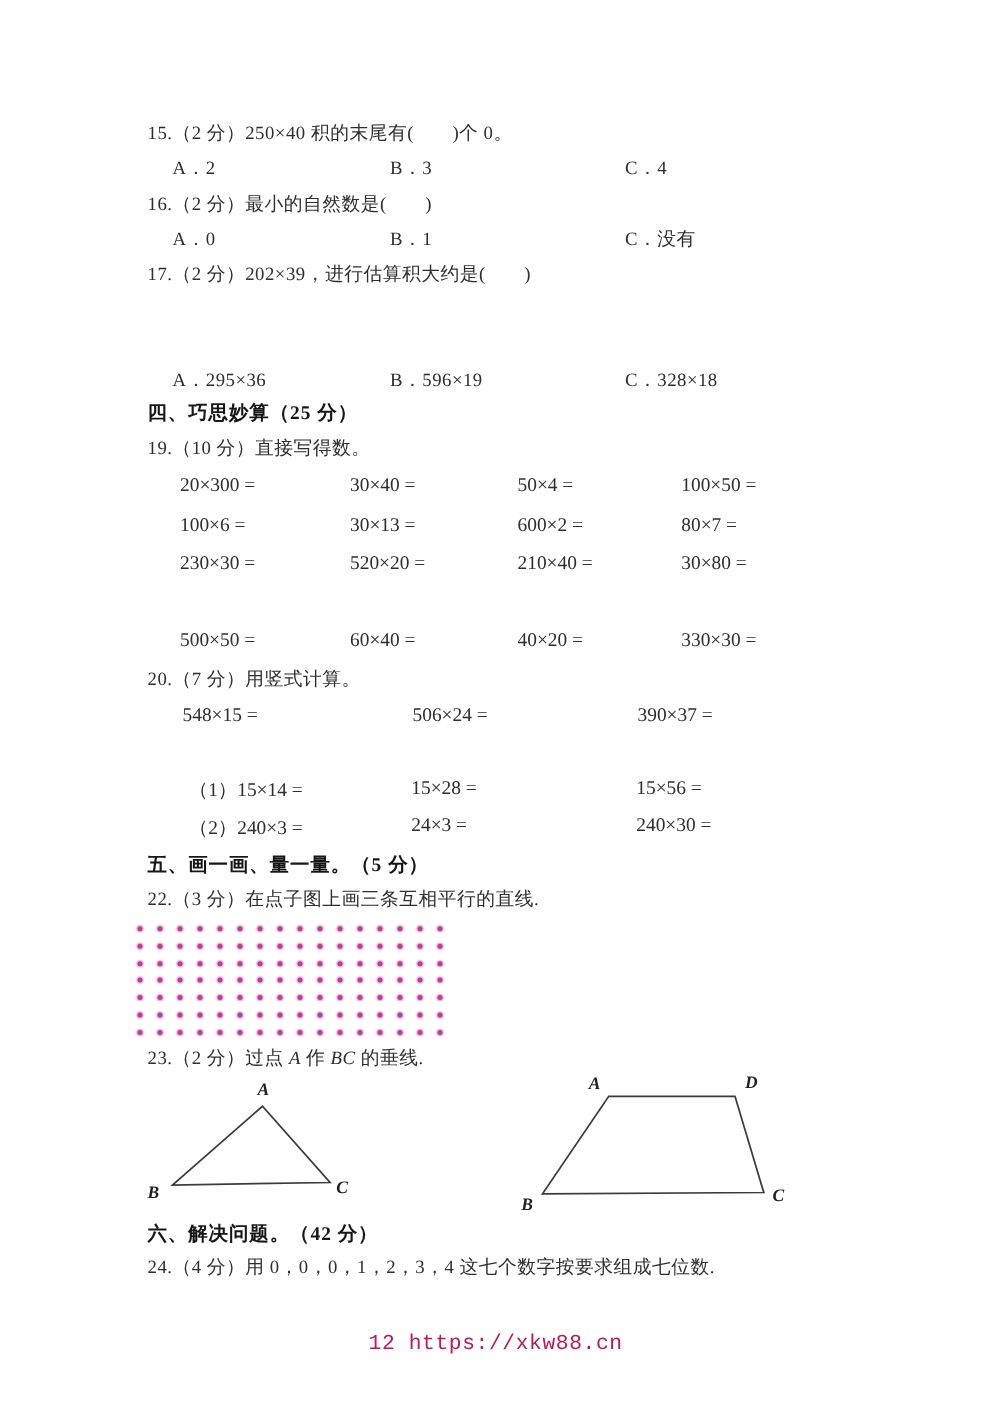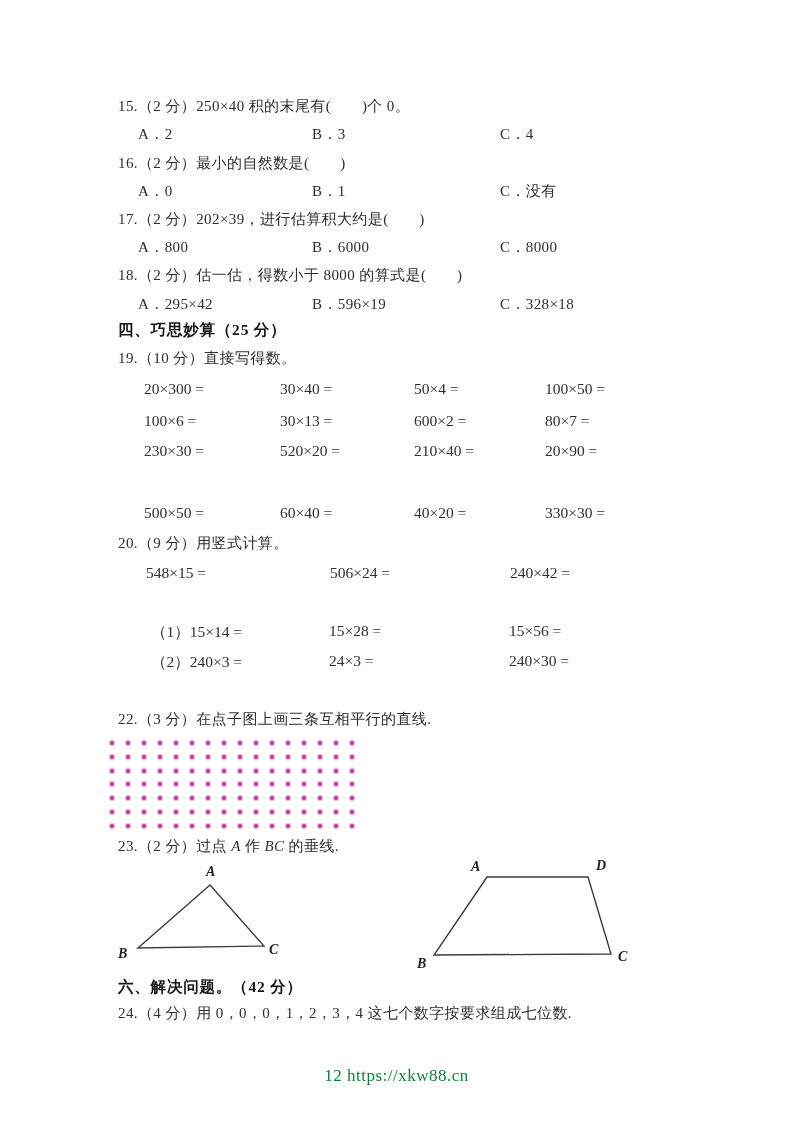--- a/index.html
+++ b/index.html
@@ -22,22 +22,22 @@
   .t20 .k1 { left:122px; } .t20 .k2 { left:306px; } .t20 .k3 { left:486px; }
   .t21 .k1 { left:127px; } .t21 .k2 { left:305px; } .t21 .k3 { left:485px; }
   .dot-grid { position:absolute; left:106px; top:739px; width:256px; height:92px; }
   .dot { position:absolute; width:4px; height:4px; border-radius:50%;
          box-shadow:0 0 1px 1px rgba(206,80,165,0.45); }
   .fig-wrap { position:absolute; left:110px; top:856px; width:530px; height:122px; }
   .fig-label { font:italic bold 14px "Liberation Serif","DejaVu Serif",serif; fill:#222; }
   .ital { font-style:italic; }
   .footer {
     position:absolute; left:0; top:1066px; width:100%; text-align:center;
-    font-family:Liberation Serif, serif;
-    font-size:17px; color:#15803d; letter-spacing:0.5px;
+    font-family:Liberation Mono, monospace;
+    font-size:17px; color:#be185d; letter-spacing:0.5px;
   }
 </style>
 </head>
 <body>
 
 <div class="page">
 
   <div class="line" style="top:97px">15.（2 分）250×40 积的末尾有(　　)个 0。</div>
   <div class="opt-row" style="top:125px">
     <span class="opt c1">A．2</span>
@@ -46,29 +46,23 @@
   </div>
 
   <div class="line" style="top:154px">16.（2 分）最小的自然数是(　　)</div>
   <div class="opt-row" style="top:182px">
     <span class="opt c1">A．0</span>
     <span class="opt c2">B．1</span>
     <span class="opt c3">C．没有</span>
   </div>
 
   <div class="line" style="top:210px">17.（2 分）202×39，进行估算积大约是(　　)</div>
-  <div class="opt-row" style="top:238px">
-    <span class="opt c1">A．800</span>
-    <span class="opt c2">B．6000</span>
-    <span class="opt c3">C．8000</span>
-  </div>
-
-  <div class="line" style="top:266px">18.（2 分）估一估，得数小于 8000 的算式是(　　)</div>
+
   <div class="opt-row" style="top:295px">
-    <span class="opt c1">A．295×42</span>
+    <span class="opt c1">A．295×36</span>
     <span class="opt c2">B．596×19</span>
     <span class="opt c3">C．328×18</span>
   </div>
 
   <div class="line heading" style="top:320px">四、巧思妙算（25 分）</div>
 
   <div class="line" style="top:349px">19.（10 分）直接写得数。</div>
   <div class="trow t19" style="top:380px">
     <span class="tcell k1">20×300 =</span>
     <span class="tcell k2">30×40 =</span>
@@ -78,47 +72,48 @@
   <div class="trow t19" style="top:412px">
     <span class="tcell k1">100×6 =</span>
     <span class="tcell k2">30×13 =</span>
     <span class="tcell k3">600×2 =</span>
     <span class="tcell k4">80×7 =</span>
   </div>
   <div class="trow t19" style="top:442px">
     <span class="tcell k1">230×30 =</span>
     <span class="tcell k2">520×20 =</span>
     <span class="tcell k3">210×40 =</span>
-    <span class="tcell k4">20×90 =</span>
+    <span class="tcell k4">30×80 =</span>
   </div>
   <div class="trow t19" style="top:504px">
     <span class="tcell k1">500×50 =</span>
     <span class="tcell k2">60×40 =</span>
     <span class="tcell k3">40×20 =</span>
     <span class="tcell k4">330×30 =</span>
   </div>
 
-  <div class="line" style="top:534px">20.（9 分）用竖式计算。</div>
+  <div class="line" style="top:534px">20.（7 分）用竖式计算。</div>
   <div class="trow t20" style="top:564px">
     <span class="tcell k1">548×15 =</span>
     <span class="tcell k2">506×24 =</span>
-    <span class="tcell k3">240×42 =</span>
+    <span class="tcell k3">390×37 =</span>
   </div>
 
   <div class="trow t21" style="top:622px">
     <span class="tcell k1">（1）15×14 =</span>
     <span class="tcell k2">15×28 =</span>
     <span class="tcell k3">15×56 =</span>
   </div>
   <div class="trow t21" style="top:652px">
     <span class="tcell k1">（2）240×3 =</span>
     <span class="tcell k2">24×3 =</span>
     <span class="tcell k3">240×30 =</span>
   </div>
 
+  <div class="line heading" style="top:682px">五、画一画、量一量。（5 分）</div>
 
   <div class="line" style="top:710px">22.（3 分）在点子图上画三条互相平行的直线.</div>
   <div class="dot-grid">
       <span class="dot" style="left: 4px; top: 2px; background: rgb(188, 61, 149);"></span>
       <span class="dot" style="left: 20px; top: 2px; background: rgb(188, 61, 149);"></span>
       <span class="dot" style="left: 36px; top: 2px; background: rgb(188, 61, 149);"></span>
       <span class="dot" style="left: 52px; top: 2px; background: rgb(188, 61, 149);"></span>
       <span class="dot" style="left: 68px; top: 2px; background: rgb(188, 61, 149);"></span>
       <span class="dot" style="left: 84px; top: 2px; background: rgb(188, 61, 149);"></span>
       <span class="dot" style="left: 100px; top: 2px; background: rgb(188, 61, 149);"></span>

